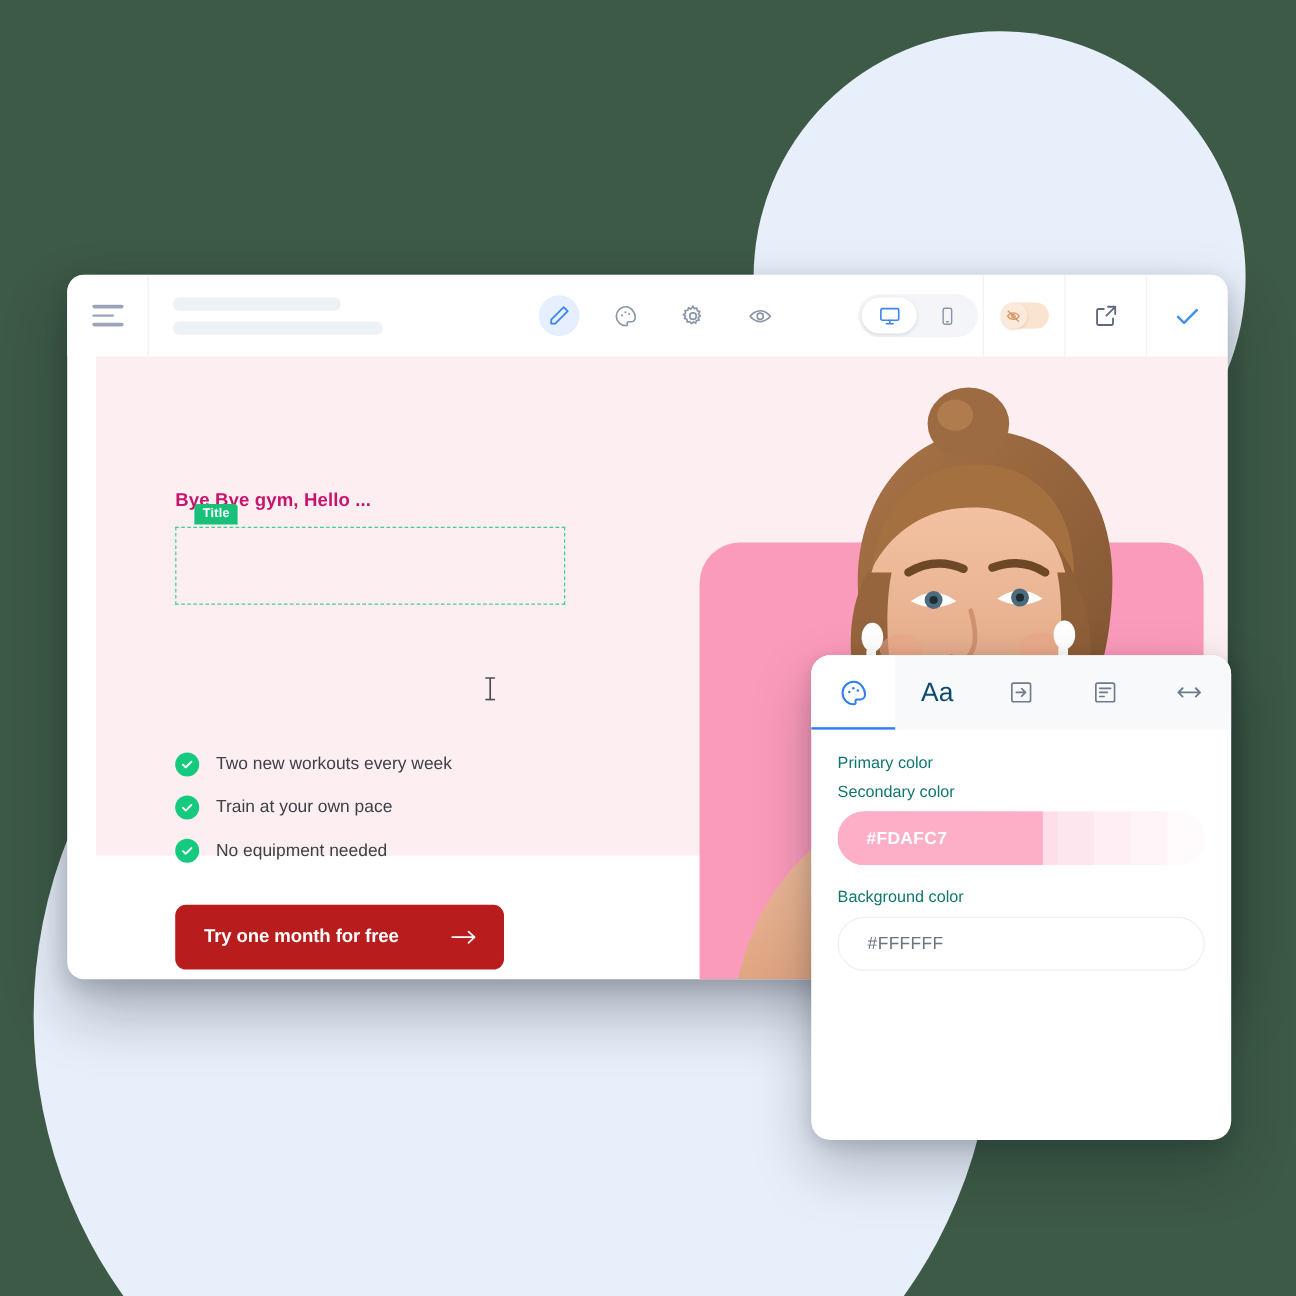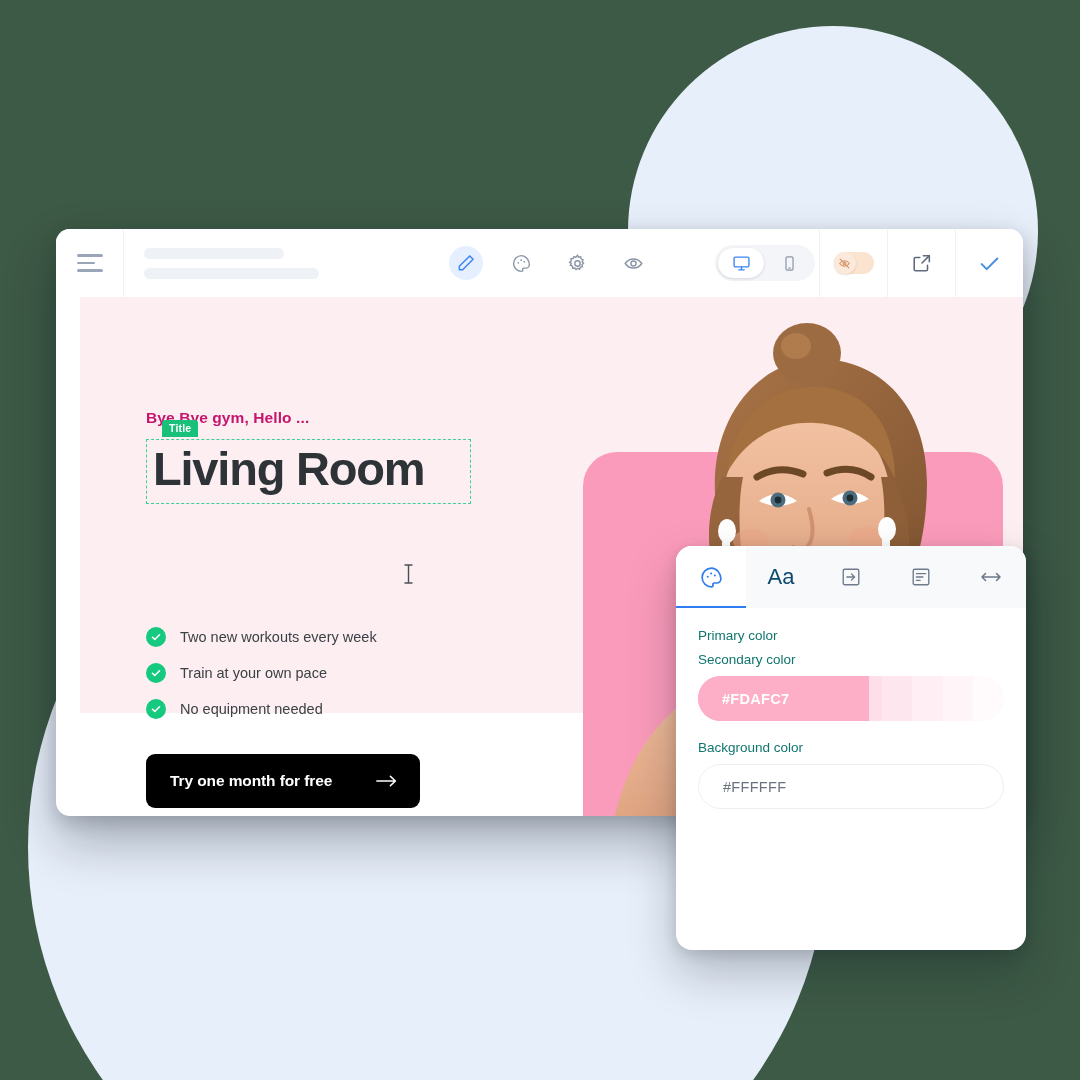--- a/index.html
+++ b/index.html
@@ -83,21 +83,21 @@
   }
   #text-caret { position: absolute; left: 258px; top: 125px; width: 9px; height: 20px; }
 
   #features { position: absolute; left: 66px; top: 330px; display: flex; flex-direction: column; gap: 16px; }
   .feat { display: flex; align-items: center; gap: 14px; }
   .feat-check { width: 20px; height: 20px; border-radius: 50%; background: #15c97f; display: flex; align-items: center; justify-content: center; flex: 0 0 auto; }
   .feat-label { font-size: 14.5px; color: #3b4146; }
 
   #cta {
     position: absolute; left: 66px; top: 457px;
-    background: #000000; color: #fff; border-radius: 9px;
+    background: #b91c1c; color: #fff; border-radius: 9px;
     height: 54px; width: 274px;
     display: flex; align-items: center; justify-content: space-between;
     padding: 0 22px 0 24px;
   }
   #cta-label { font-size: 15.5px; font-weight: 700; letter-spacing: -.1px; }
 
   
   #photo-area { position: absolute; right: 0; top: 0; width: 448px; height: 519px; overflow: hidden; }
   #photo-bg { position: absolute; left: 8px; top: 155px; width: 420px; height: 430px; background: #fb9bbb; border-radius: 34px; }
   #photo-svg { position: absolute; left: 0; top: 0; }
@@ -305,21 +305,21 @@
         </svg>
       </div>
 
       <div id="hero-left">
         <div id="eyebrow">Bye Bye gym, Hello ...</div>
 
         <div id="title-wrap">
           <span id="title-badge">Title</span>
           <div id="title-box">
             <div id="headline">
-              <span>Living Room</span><br>
+              <br>
             </div>
           </div>
           <svg id="text-caret" viewBox="0 0 9 20">
             <path d="M1 1h7M1 19h7M4.5 1v18" stroke="#4a4f55" stroke-width="1.4" fill="none" stroke-linecap="round"></path>
           </svg>
         </div>
       </div>
 
       <div id="features">
         <div class="feat">

